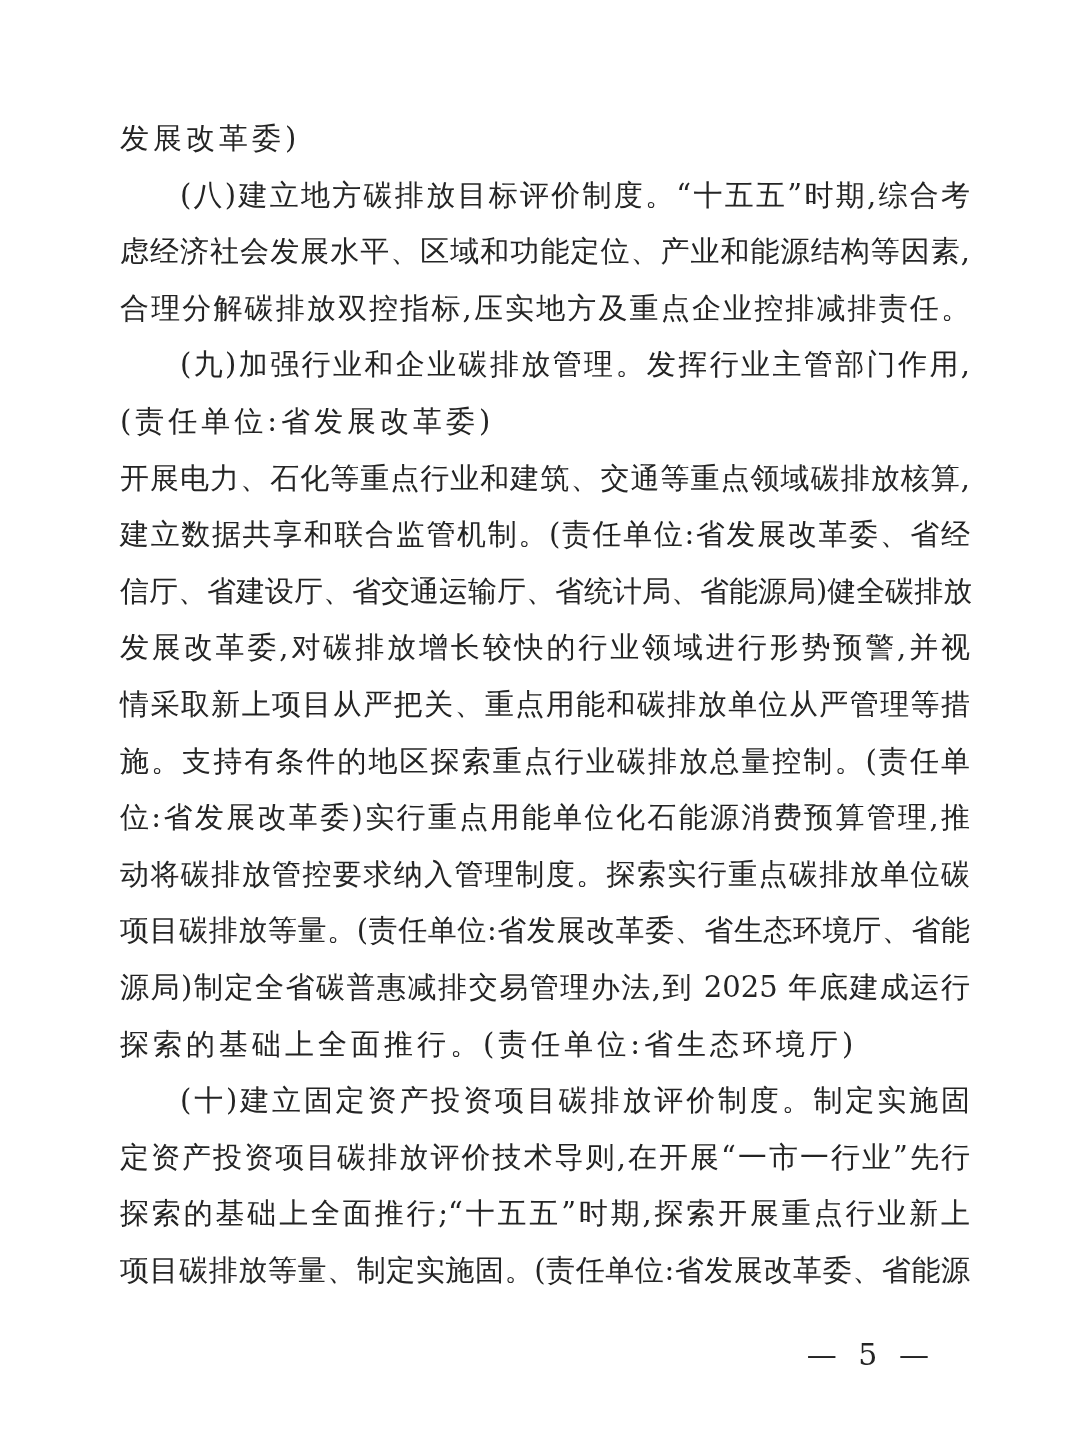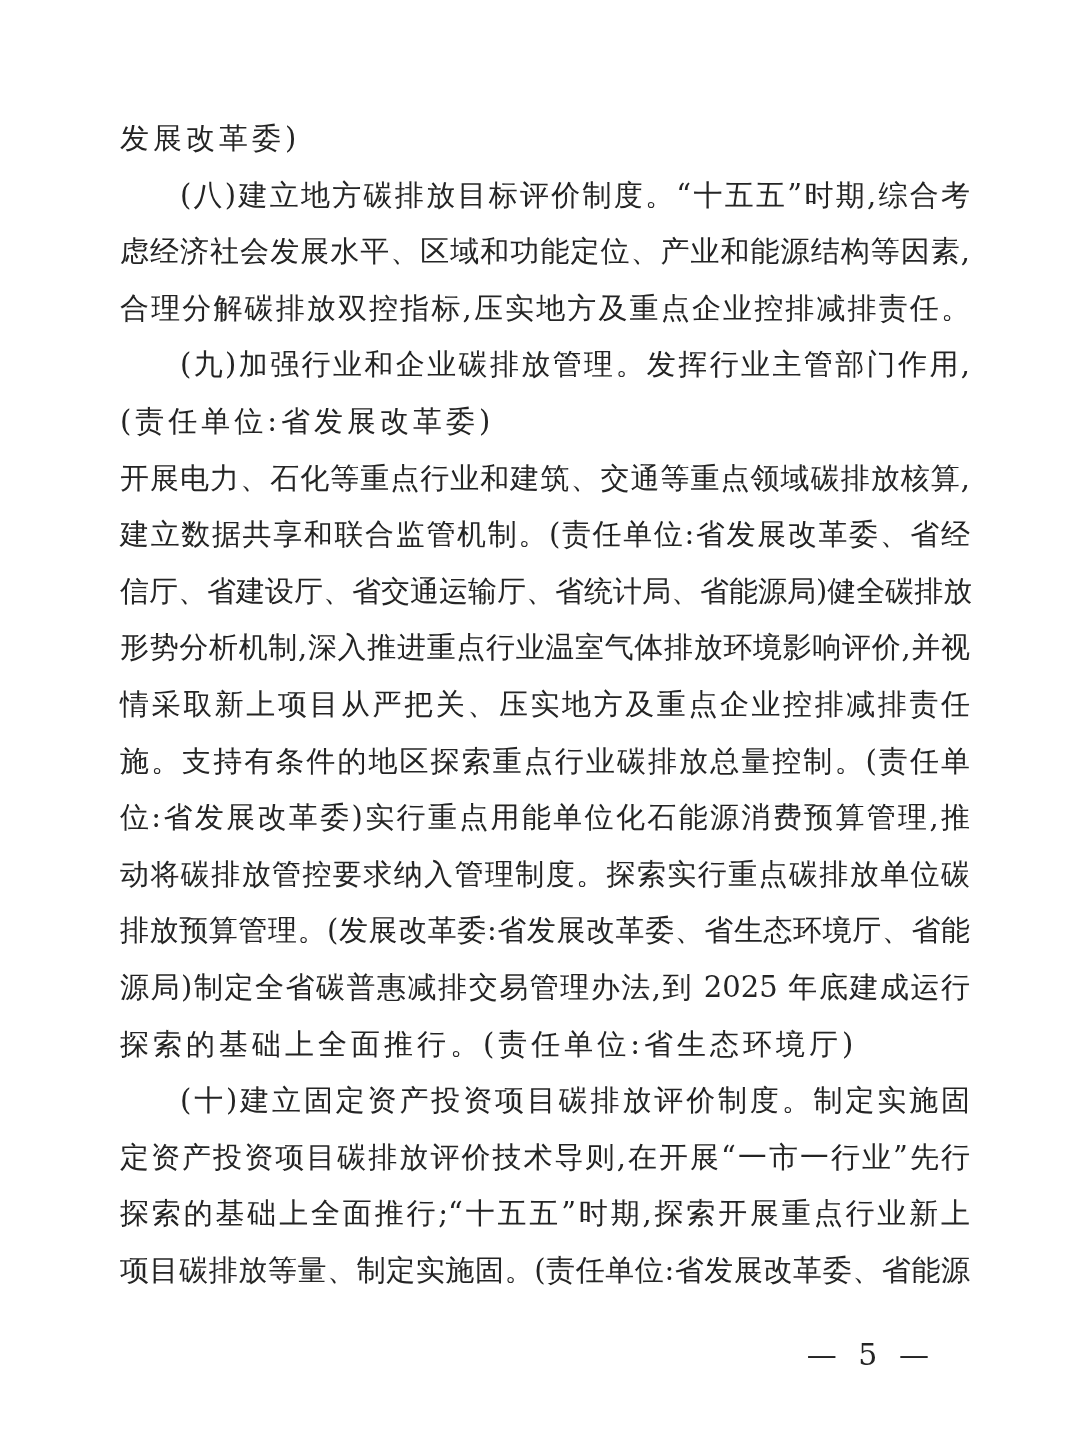--- a/index.html
+++ b/index.html
@@ -56,26 +56,26 @@
   <div class="content">
     <div class="line align-left">发展改革委)</div>
     <div class="line indent">(八)建立地方碳排放目标评价制度。“十五五”时期,综合考</div>
     <div class="line">虑经济社会发展水平、区域和功能定位、产业和能源结构等因素,</div>
     <div class="line">合理分解碳排放双控指标,压实地方及重点企业控排减排责任。</div>
     <div class="line indent">(九)加强行业和企业碳排放管理。发挥行业主管部门作用,</div>
     <div class="line align-left">(责任单位:省发展改革委)</div>
     <div class="line">开展电力、石化等重点行业和建筑、交通等重点领域碳排放核算,</div>
     <div class="line">建立数据共享和联合监管机制。(责任单位:省发展改革委、省经</div>
     <div class="line">信厅、省建设厅、省交通运输厅、省统计局、省能源局)健全碳排放</div>
-    <div class="line">形势分析机制,深入推进重点行业温室气体排放环境影响评价,并视</div>
-    <div class="line">情采取新上项目从严把关、压实地方及重点企业控排减排责任</div>
+    <div class="line">发展改革委,对碳排放增长较快的行业领域进行形势预警,并视</div>
+    <div class="line">情采取新上项目从严把关、重点用能和碳排放单位从严管理等措</div>
     <div class="line">施。支持有条件的地区探索重点行业碳排放总量控制。(责任单</div>
     <div class="line">位:省发展改革委)实行重点用能单位化石能源消费预算管理,推</div>
     <div class="line">动将碳排放管控要求纳入管理制度。探索实行重点碳排放单位碳</div>
-    <div class="line">排放预算管理。(发展改革委:省发展改革委、省生态环境厅、省能</div>
+    <div class="line">项目碳排放等量。(责任单位:省发展改革委、省生态环境厅、省能</div>
     <div class="line">源局)制定全省碳普惠减排交易管理办法,到 2025 年底建成运行</div>
     <div class="line align-left">探索的基础上全面推行。(责任单位:省生态环境厅)</div>
     <div class="line indent">(十)建立固定资产投资项目碳排放评价制度。制定实施固</div>
     <div class="line">定资产投资项目碳排放评价技术导则,在开展“一市一行业”先行</div>
     <div class="line">探索的基础上全面推行;“十五五”时期,探索开展重点行业新上</div>
     <div class="line">项目碳排放等量、制定实施固。(责任单位:省发展改革委、省能源</div>
   </div>
 
   <div class="footer">— 5 —</div>
 </div>

